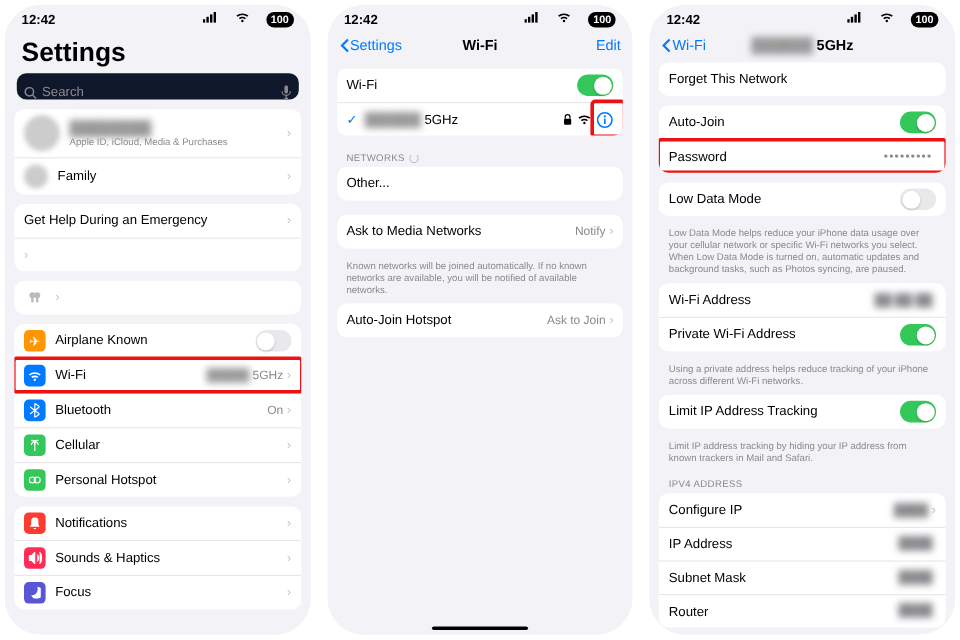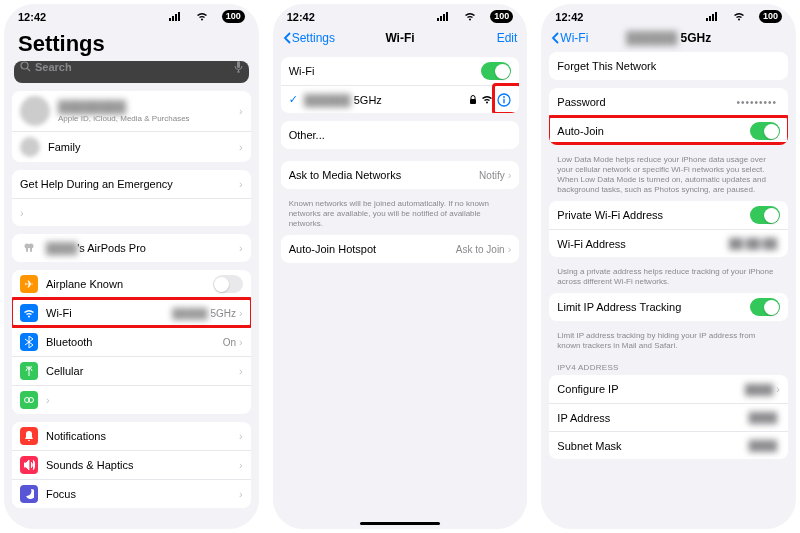--- a/index.html
+++ b/index.html
@@ -1,29 +1,29 @@
 <!DOCTYPE html>
 <html><head>
 <meta charset="utf-8">
 <style>
   * { box-sizing: border-box; margin: 0; padding: 0; font-family: -apple-system, "Helvetica Neue", Arial, sans-serif; }
   body { background: #fff; width: 800px; height: 533px; display: flex; gap: 14px; padding: 4px; }
   .phone { flex: 1; background: #f2f2f7; border-radius: 30px; overflow: hidden; display: flex; flex-direction: column; position: relative; }
   .statusbar { display: flex; justify-content: space-between; align-items: center; padding: 6px 14px 2px; font-size: 11px; font-weight: 600; }
-  .statusbar .right { display: flex; gap: 14px; align-items: center; }
+  .statusbar .right { display: flex; gap: 14px; align-items: flex-start; }
   .statusbar svg { display: block; }
   .batt { background: #000; color: #fff; border-radius: 7px; padding: 0 4px; font-size: 9px; font-weight: 700; line-height: 13px; }
   .navbar { display: flex; justify-content: space-between; align-items: center; padding: 6px 10px; font-size: 12px; }
   .navbar .back { color: #007aff; display: flex; align-items: center; gap: 1px; font-size: 12px; max-width: 40%; white-space: nowrap; }
   .navbar .back svg { flex-shrink: 0; }
   .navbar .title { font-weight: 600; font-size: 12px; position: absolute; left: 0; right: 0; text-align: center; pointer-events: none; }
   .navbar .edit { color: #007aff; font-size: 12px; }
   .scroll { flex: 1; overflow: hidden; padding: 0 8px; }
   .bigtitle { font-size: 22px; font-weight: 700; padding: 6px 6px 4px; }
-  .search { background: #404040; border-radius: 8px; height: 22px; display: flex; align-items: flex-start; padding: 0 6px; margin: 0 2px 8px; font-size: 11px; color: #8a8a8e; font-weight: bold; }
+  .search { background: #0f172a; border-radius: 8px; height: 22px; display: flex; align-items: flex-end; padding: 0 6px; margin: 0 2px 8px; font-size: 11px; color: #8a8a8e; }
   .search .mic { margin-left: auto; }
   .group { background: #fff; border-radius: 8px; margin: 0 0 8px; overflow: hidden; }
   .row { display: flex; align-items: center; min-height: 28px; padding: 5px 8px; font-size: 11px; position: relative; }
   .row + .row { border-top: 1px solid #e8e8ec; }
   .row .label { flex: 1; color: #000; }
   .row .value { color: #8a8a8e; font-size: 10px; margin-right: 3px; }
   .chev { color: #c5c5c9; }
   .iconbox { width: 18px; height: 18px; border-radius: 4px; margin-right: 8px; display: flex; align-items: center; justify-content: center; font-size: 11px; color: #fff; }
   .header-note { font-size: 8px; color: #8a8a8e; padding: 2px 8px 6px; line-height: 1.25; }
   .section-label { font-size: 8px; color: #8a8a8e; padding: 6px 8px 3px; text-transform: uppercase; letter-spacing: 0.3px; display:flex; align-items:center; gap:4px;}
@@ -108,21 +108,20 @@
     <div class="group">
       <div class="row">
         <span class="iconbox" style="background:#fff">
             <svg width="14" height="14" viewBox="0 0 14 14">
               <circle cx="5" cy="5" r="2.5" fill="#bbb"></circle>
               <rect x="4" y="5" width="2" height="6" rx="1" fill="#bbb"></rect>
               <circle cx="9" cy="5" r="2.5" fill="#bbb"></circle>
               <rect x="8" y="5" width="2" height="6" rx="1" fill="#bbb"></rect>
             </svg>
           </span>
-        <span class="label"><span class="blur">████</span><span>'s AirPods Pro</span></span>
         <span class="chev">›</span>
       </div>
     </div>
 
     <div class="group" style="position:relative">
       <div class="row">
         <span class="iconbox" style="background:#ff9500">✈︎</span>
         <span class="label">Airplane Known</span>
         <span class="toggle off"></span>
       </div>
@@ -157,20 +156,21 @@
         <span class="label">Cellular</span>
         <span class="chev">›</span>
       </div>
       <div class="row">
         <span class="iconbox" style="background:#34c759">
             <svg width="12" height="8" viewBox="0 0 12 8">
               <circle cx="4" cy="4" r="2.5" stroke="#fff" fill="none"></circle>
               <circle cx="8" cy="4" r="2.5" stroke="#fff" fill="none"></circle>
             </svg>
           </span>
+        <span class="label">Personal Hotspot</span>
         <span class="chev">›</span>
       </div>
       <div class="redbox" style="top:27px;left:-2px;right:-2px;height:31px"></div>
     </div>
 
     <div class="group">
       <div class="row">
         <span class="iconbox" style="background:#ff3b30">
             <svg width="10" height="11" viewBox="0 0 10 11">
               <path d="M5 0a3 3 0 00-3 3v3l-1 2h8l-1-2V3a3 3 0 00-3-3zM4 9a1 1 0 002 0" fill="#fff"></path>
@@ -245,20 +245,24 @@
           </svg>
         <svg class="info-circle" width="14" height="14" viewBox="0 0 14 14">
             <circle cx="7" cy="7" r="6" stroke="#007aff" stroke-width="1.3" fill="none"></circle>
             <circle cx="7" cy="4" r="0.9" fill="#007aff"></circle>
             <rect x="6.3" y="5.8" width="1.4" height="4.5" fill="#007aff"></rect>
           </svg>
       </div>
       <div class="redbox" style="top:26px;right:-3px;width:30px;height:32px"></div>
     </div>
 
+    <div class="section-label">
+        <span>Networks</span>
+        <span class="spinner"></span>
+      </div>
     <div class="group">
       <div class="row">
         <span class="label">Other...</span>
       </div>
     </div>
 
     <div class="group" style="margin-top:12px">
       <div class="row">
         <span class="label">Ask to Media Networks</span>
         <span class="value">Notify</span>
@@ -306,41 +310,47 @@
   </div>
   <div class="scroll">
     <div class="group" style="margin-top:1px">
       <div class="row">
         <span class="label link">Forget This Network</span>
       </div>
     </div>
 
     <div class="group" style="position:relative">
       <div class="row">
+        <span class="label">Auto-Join</span>
+        <span class="toggle on"></span>
+      </div>
+      <div class="row">
         <span class="label">Password</span>
         <span class="value" style="letter-spacing:1px">•••••••••</span>
       </div>
-      <div class="row">
-        <span class="label">Auto-Join</span>
-        <span class="toggle on"></span>
-      </div>
       <div class="redbox" style="top:27px;left:-2px;right:-2px;height:30px"></div>
     </div>
 
+    <div class="group">
+      <div class="row">
+        <span class="label">Low Data Mode</span>
+        <span class="toggle off"></span>
+      </div>
+    </div>
     <div class="header-note">Low Data Mode helps reduce your iPhone data usage over your cellular network or specific Wi-Fi networks you select. When Low Data Mode is turned on, automatic updates and background tasks, such as Photos syncing, are paused.</div>
 
     <div class="group">
+      <div class="row">
+        <span class="label">Wi-Fi Address</span>
+        <span class="value blur">██:██:██</span>
+      </div>
       <div class="row">
         <span class="label">Private Wi-Fi Address</span>
         <span class="toggle on"></span>
       </div>
-      <div class="row">
-        <span class="label">Wi-Fi Address</span>
-        <span class="value blur">██:██:██</span>
-      </div>
     </div>
     <div class="header-note">Using a private address helps reduce tracking of your iPhone across different Wi-Fi networks.</div>
 
     <div class="group">
       <div class="row">
         <span class="label">Limit IP Address Tracking</span>
         <span class="toggle on"></span>
       </div>
     </div>
     <div class="header-note">Limit IP address tracking by hiding your IP address from known trackers in Mail and Safari.</div>
@@ -353,15 +363,19 @@
         <span class="chev">›</span>
       </div>
       <div class="row">
         <span class="label">IP Address</span>
         <span class="value blur">████</span>
       </div>
       <div class="row">
         <span class="label">Subnet Mask</span>
         <span class="value blur">████</span>
       </div>
+      <div class="row">
+        <span class="label">Router</span>
+        <span class="value blur">████</span>
+      </div>
     </div>
   </div>
 </div>
 
 </body></html>

